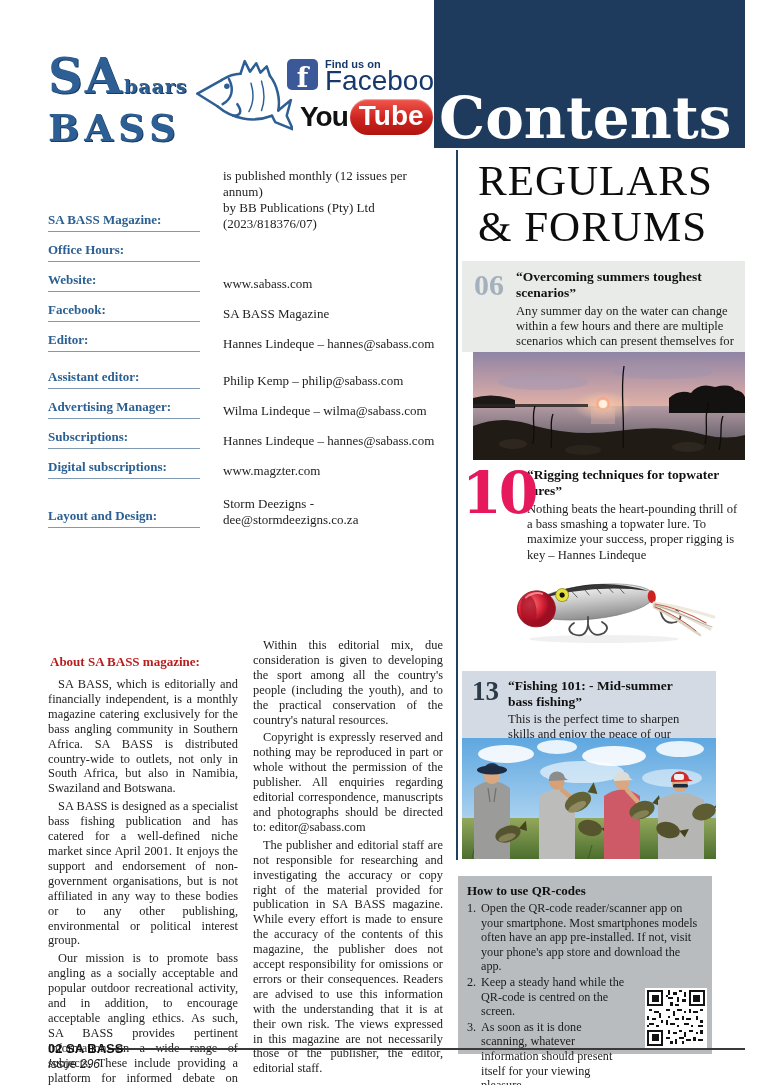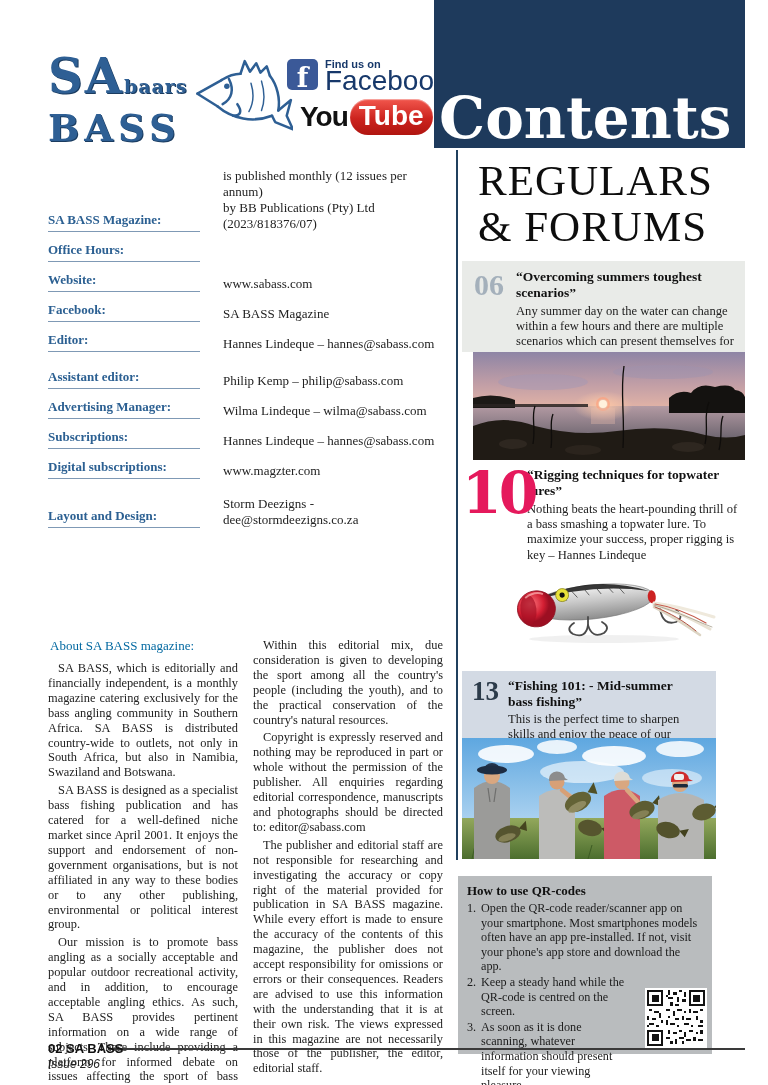--- a/index.html
+++ b/index.html
@@ -42,21 +42,21 @@
   .info-table { position:absolute; left:48px; top:168px; width:396px; }
   .info-row { display:flex; align-items:flex-end; margin-bottom:10px; }
   .info-row.gap { margin-top:17px; }
   .info-label { width:152px; flex-shrink:0; border-bottom:1.5px solid #7f99b5;
                 color:#2c6092; font-weight:bold; font-size:13px; padding-bottom:3px; }
   .info-value { margin-left:23px; font-size:13px; line-height:16px; white-space:pre-line; color:#222; }
 
   
   .about { position:absolute; left:48px; top:638px; width:396px; display:flex; gap:15px; }
   .about-col { width:190px; }
-  .about-h { color:#0369a1; font-weight:normal; font-size:13px; margin:0 0 7px 2px; }
+  .about-h { color:#b91c1c; font-weight:bold; font-size:13px; margin:16px 0 7px 2px; }
   .about p { font-size:12.4px; line-height:14.9px; text-align:justify; margin:0 0 3px; text-indent:10px; color:#222; }
 
   
   .vrule { position:absolute; left:456px; top:150px; width:2px; height:710px; background:#20405e; }
   .regulars-h { position:absolute; left:478px; top:158px; font-family:"Liberation Serif", serif;
                 font-size:43px; line-height:46px; color:#0d0d0d; letter-spacing:1px; }
 
   .art06 { position:absolute; left:462px; top:261px; width:283px; height:91px; background:#e9ebe8; }
   .art06 .num { position:absolute; left:12px; top:7px; font-size:30px; font-weight:bold; color:#a4b0bb; }
   .art06 .art-body { margin:8px 10px 0 54px; }

